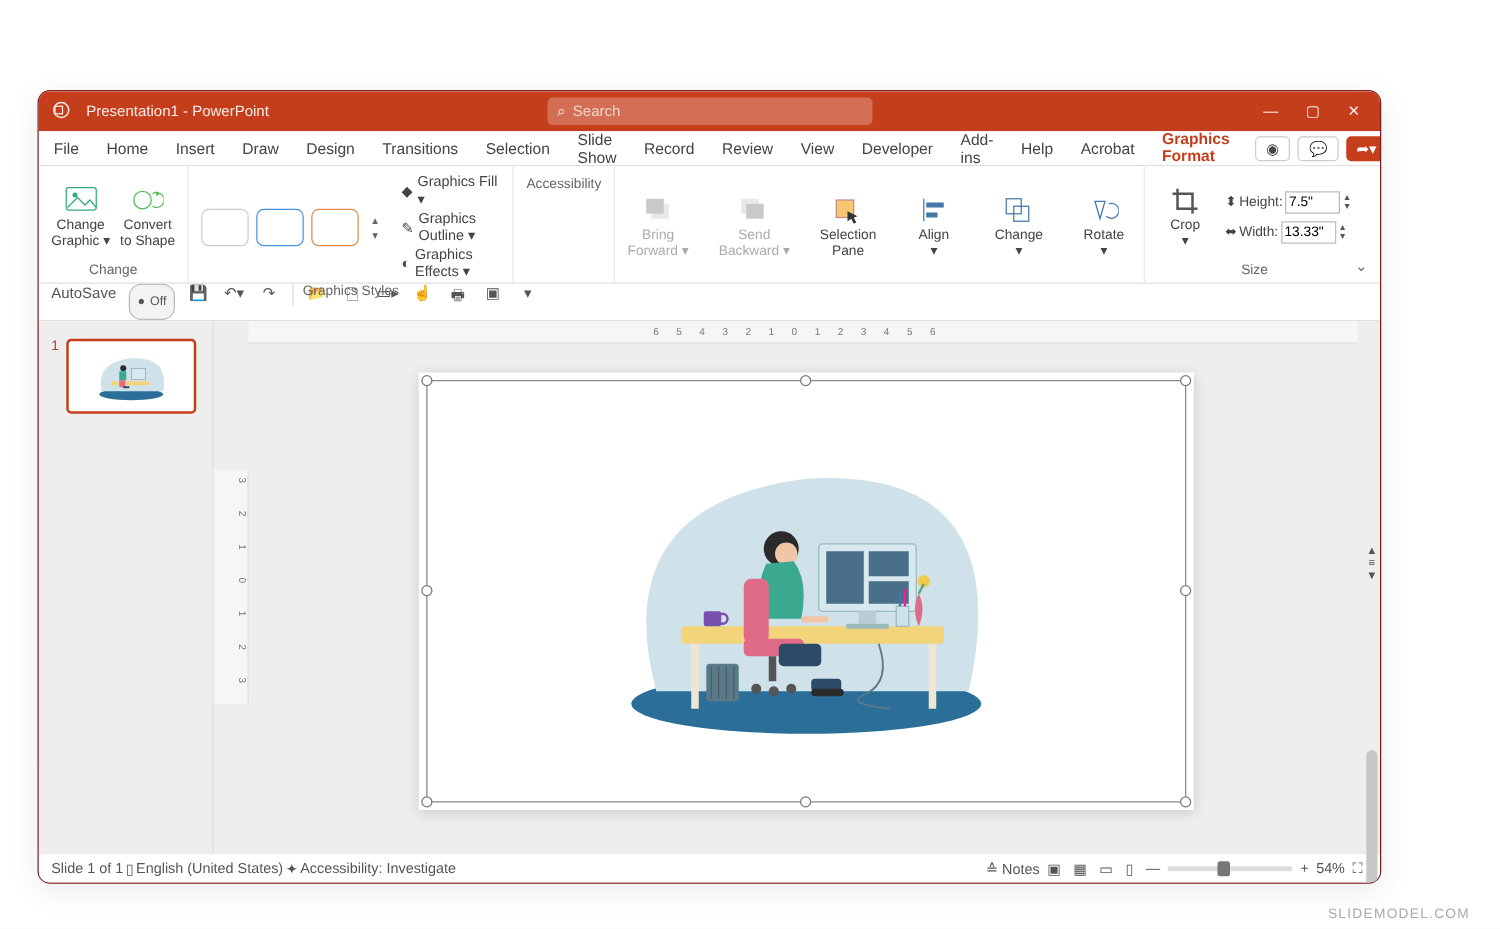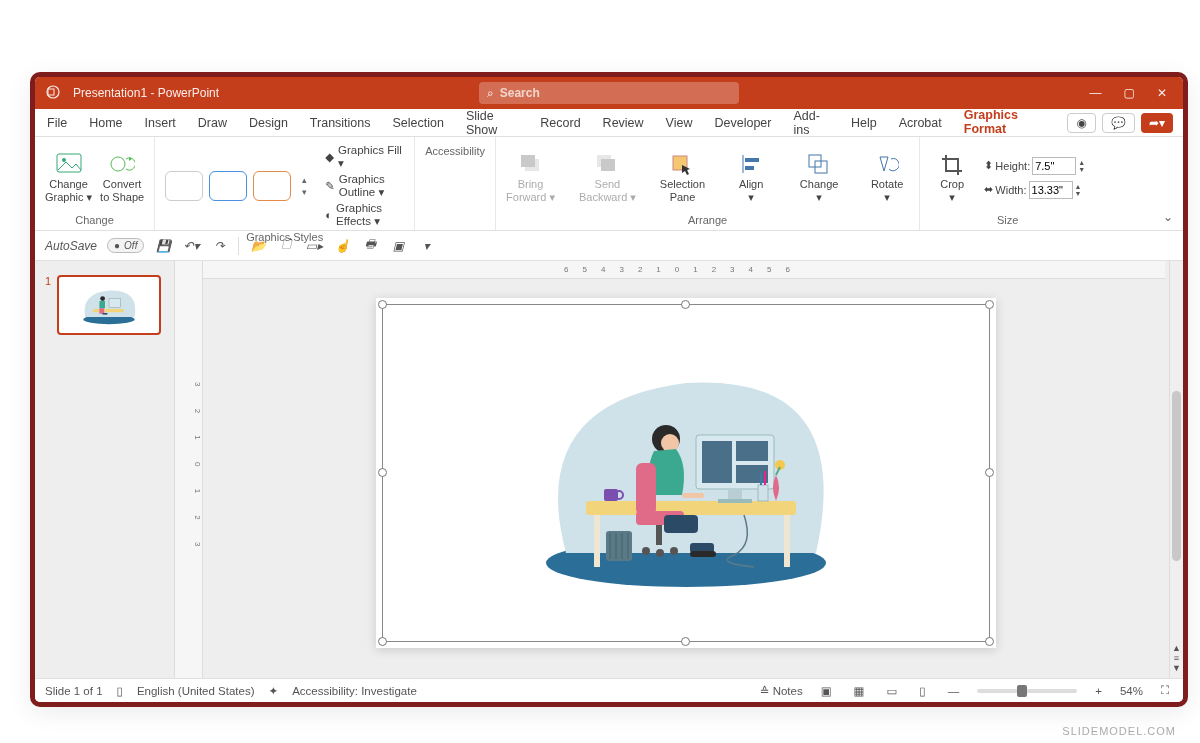--- a/index.html
+++ b/index.html
@@ -1,31 +1,31 @@
 <!DOCTYPE html>
 <html><head>
 <meta charset="utf-8">
 <style>
   * { box-sizing: border-box; margin: 0; padding: 0; font-family: "Segoe UI", Arial, sans-serif; }
   body { background: #fff; width: 1200px; height: 743px; overflow: hidden; position: relative; }
 
   .app-frame {
-    position: absolute; left: 30px; top: 72px; width: 1158px; height: 635px;
-    border: 5px solid #7f1d1d; border-radius: 10px; overflow: hidden; background: #fff;
+    position: absolute; left: 30px; top: 72px; width: 1075px; height: 635px;
+    border: 1px solid #7f1d1d; border-radius: 10px; overflow: hidden; background: #fff;
     box-shadow: 0 6px 24px rgba(0,0,0,.08);
   }
 
   
   .titlebar { height: 32px; background: #c43e1c; display: flex; align-items: center; color: #fff; font-size: 12px; }
   .titlebar .brand { width: 36px; text-align: center; opacity: .9; }
   .titlebar .title { opacity: .9; padding-left: 2px; }
   .titlebar .spacer { flex: 1; }
   .searchbox { width: 260px; height: 22px; background: rgba(255,255,255,.25); border-radius: 4px; display: flex; align-items: center; padding: 0 8px; gap: 6px; margin: 0 auto; position: absolute; left: 50%; transform: translateX(-50%); top: 5px;}
   .searchbox span.icon { font-size: 12px; opacity: .9; }
-  .searchbox input { background: transparent; border: none; outline: none; color: #e5e5e5; font-size: 12px; width: 100%; font-weight: bold; }
+  .searchbox input { background: transparent; border: none; outline: none; color: #e5e5e5; font-size: 12px; width: 100%; }
   .searchbox input::placeholder { color: #f2d6cc; }
   .winbtns { display: flex; gap: 22px; padding-right: 16px; font-size: 12px; opacity:.9;}
   .winbtn { cursor: pointer; }
 
   
   .menubar { height: 28px; display: flex; align-items: center; padding: 0 10px; gap: 18px; font-size: 12.5px; color: #444; border-bottom: 1px solid #e0e0e0; background:#fff; }
   .menubar .tab { cursor: pointer; padding: 4px 2px; }
   .menubar .tab.active { color: #c43e1c; font-weight: 600; border-bottom: 2px solid #c43e1c; }
   .menubar .right { margin-left: auto; display: flex; gap: 6px; align-items: center; }
   .pillbtn { border: 1px solid #ccc; border-radius: 4px; padding: 2px 8px; font-size: 12px; cursor: pointer; background:#fff;}
@@ -42,51 +42,51 @@
   .styleswatch { width: 38px; height: 30px; border: 1px solid #ccc; border-radius: 6px; background:#fff; }
   .styleswatch.blue { border-color: #4a90e2; }
   .styleswatch.orange { border-color: #e28b4a; }
   .gallery-more { width:14px; display:flex; flex-direction:column; gap:2px; font-size:9px; color:#666; align-items:center; justify-content:center;}
   .spin { display:inline-flex; align-items:center; gap:2px;}
   .spin input { width:44px; height:18px; font-size:11px; padding:0 2px; border:1px solid #bbb;}
   .spin .arrows { display:flex; flex-direction:column; font-size:7px; line-height:7px; color:#555;}
   .collapse-chevron { position:absolute; right:10px; bottom:6px; font-size:12px; color:#666; cursor:pointer; }
 
   
-  .qat { height: 30px; border-bottom: 1px solid #e0e0e0; display: flex; align-items: center; gap: 10px; padding: 0 10px; font-size: 12px; color: #555; background:#fff;font-style:italic;}
+  .qat { height: 30px; border-bottom: 1px solid #e0e0e0; display: flex; gap: 10px; padding: 0 10px; font-size: 12px; color: #555; background:#fff;}
   .qat .toggle { display:inline-flex; align-items:center; gap:4px; border:1px solid #bbb; border-radius:10px; padding:1px 6px; font-size:10px; background:#f3f3f3;}
   .qat .divider { width:1px; height:18px; background:#ddd; }
   .qat .qbtn { cursor:pointer; width:18px; text-align:center; color:#555;}
   .qat .qbtn.save { color:#7b2fa0;}
 
   
   .workrow { display:flex; height: calc(100% - 32px - 28px - 94px - 30px - 24px); background:#eeeeee; }
   .thumbs { width: 140px; border-right:1px solid #ddd; padding: 14px 10px; }
   .thumb-item { display:flex; gap:6px; }
   .thumb-num { font-size:11px; color:#c43e1c; }
   .thumb { width:104px; height:60px; border:2px solid #c43e1c; border-radius:4px; background:#fff; display:flex; align-items:center; justify-content:center; overflow:hidden;}
   .thumb svg { width: 80%; }
 
-  .editor { flex:1; display:flex; position:relative; }
+  .editor { flex:1; display:flex; position:relative;align-items:center; }
   .vruler { width:28px; background:#f6f6f6; border-right:1px solid #ddd; font-size:8px; color:#777; writing-mode: vertical-rl; text-align:center; padding:6px 0; letter-spacing:10px;}
   .hruler-row { position:absolute; left:28px; right:18px; top:0; height:18px; background:#f6f6f6; border-bottom:1px solid #ddd; font-size:8px; color:#777; display:flex; align-items:center; justify-content:center; letter-spacing:14px; overflow:hidden;}
   .canvas-wrap { flex:1; padding: 22px 28px 16px; display:flex; align-items:center; justify-content:center; overflow:hidden; position:relative;}
   .slide { width: 620px; height: 350px; background:#fff; box-shadow: 0 2px 10px rgba(0,0,0,.15); position:relative; }
   .selbox { position:absolute; left:6px; top:6px; right:6px; bottom:6px; border:1px solid #888; }
   .handle { position:absolute; width:9px; height:9px; background:#fff; border:1px solid #777; border-radius:50%; }
   .h-tl{left:-5px;top:-5px}.h-tr{right:-5px;top:-5px}.h-bl{left:-5px;bottom:-5px}.h-br{right:-5px;bottom:-5px}
   .h-t{left:50%;top:-5px;margin-left:-5px}.h-b{left:50%;bottom:-5px;margin-left:-5px}
   .h-l{left:-5px;top:50%;margin-top:-5px}.h-r{right:-5px;top:50%;margin-top:-5px}
   .slide-content{position:absolute; inset:0; display:flex; align-items:center; justify-content:center;}
   .vscroll { width:14px; background:#efefef; border-left:1px solid #ddd; position:relative;}
   .vscroll .thumb-scroll{position:absolute; left:2px; right:2px; top:130px; height:170px; background:#c8c8c8; border-radius:6px;}
   .vscroll .arrows-bottom{position:absolute; bottom:4px; left:0; right:0; text-align:center; font-size:9px; color:#555; line-height:1.1;}
 
   
-  .statusbar { height: 24px; border-top:1px solid #e0e0e0; display:flex; align-items:center; font-size:11.5px; color:#555; padding:0 10px; gap:14px; background:#fff;}
+  .statusbar { height: 24px; border-top:1px solid #e0e0e0; display:flex; align-items:center; font-size:11.5px; color:#555; padding:0 10px; gap:2px; background:#fff;}
   .statusbar .spacer { flex:1; }
   .viewbtn { cursor:pointer; padding:0 4px; }
   .zoomslider { width:100px; height:4px; background:#ddd; position:relative; border-radius:2px;}
   .zoomslider .knob{position:absolute; left:40%; top:-4px; width:10px; height:12px; background:#777; border-radius:2px;}
 
   .watermark { position:absolute; right:24px; bottom:6px; font-size:11px; letter-spacing:1px; color:#aaa; }
 </style>
 </head>
 <body>
 
@@ -256,21 +256,20 @@
             <span class="ic">
               <svg width="24" height="22">
                 <path d="M5 4 L13 4 L9 18 z" fill="none" stroke="#47a"></path>
                 <path d="M16 6 a6 6 0 1 1 -2 10" fill="none" stroke="#47a"></path>
               </svg>
             </span>
             <span style="white-space:pre-line">Rotate
 ▾</span>
           </div>
       </div>
-      <div class="label">Arrange</div>
     </div>
 
     <div class="rgroup" style="border-right:none">
       <div class="body" style="gap:10px;">
         <div class="bigbtn">
             <span class="ic">
               <svg width="24" height="22">
                 <path d="M6 2 v16 h16 M2 6 h16 v16" fill="none" stroke="#555" stroke-width="2"></path>
               </svg>
             </span>

